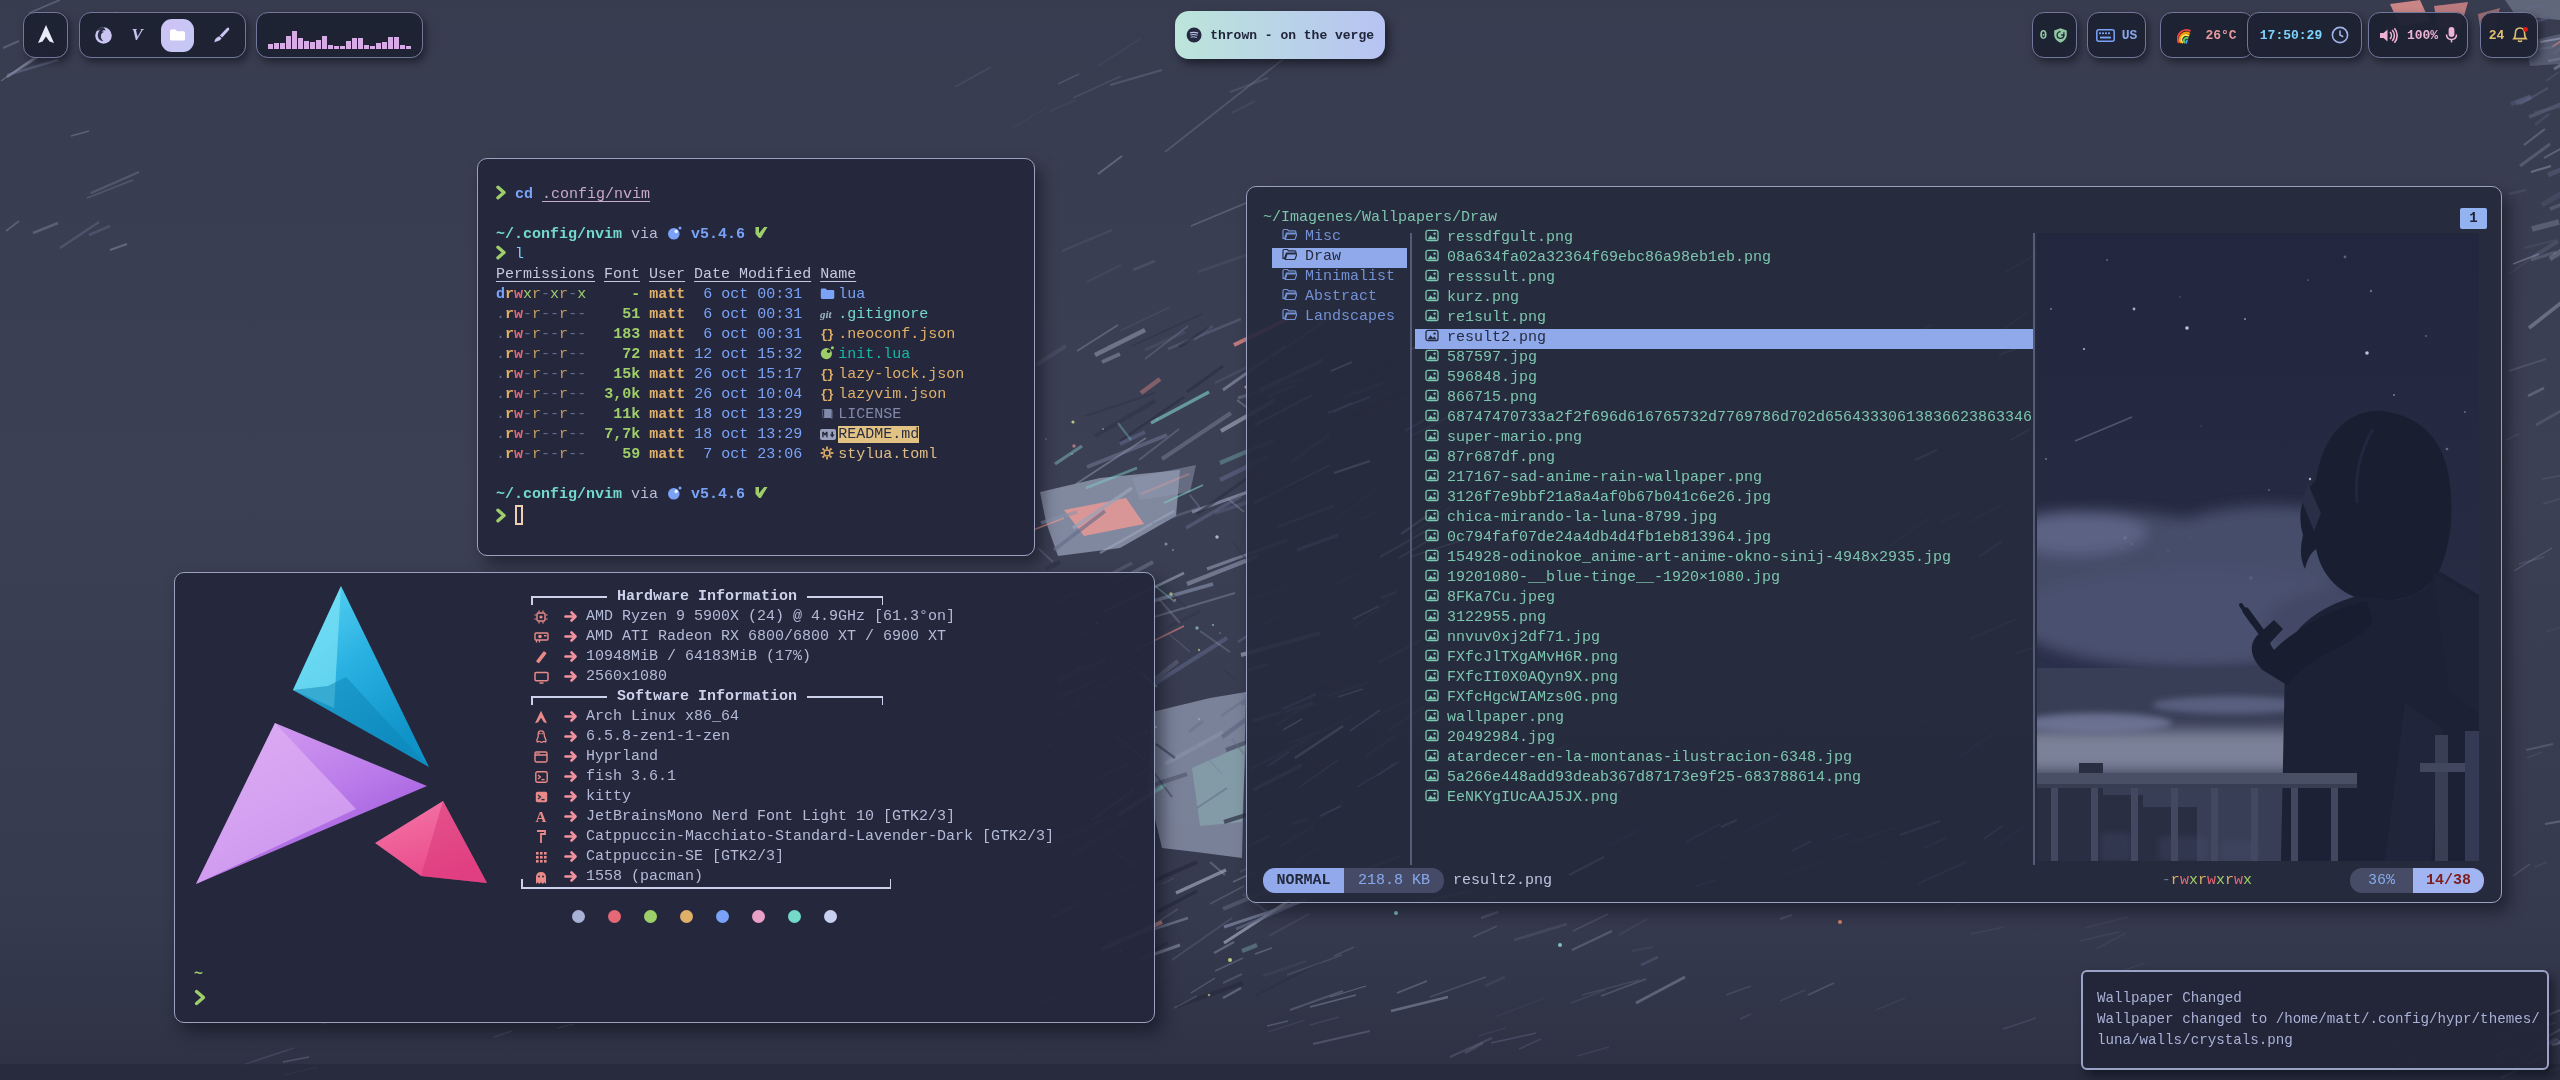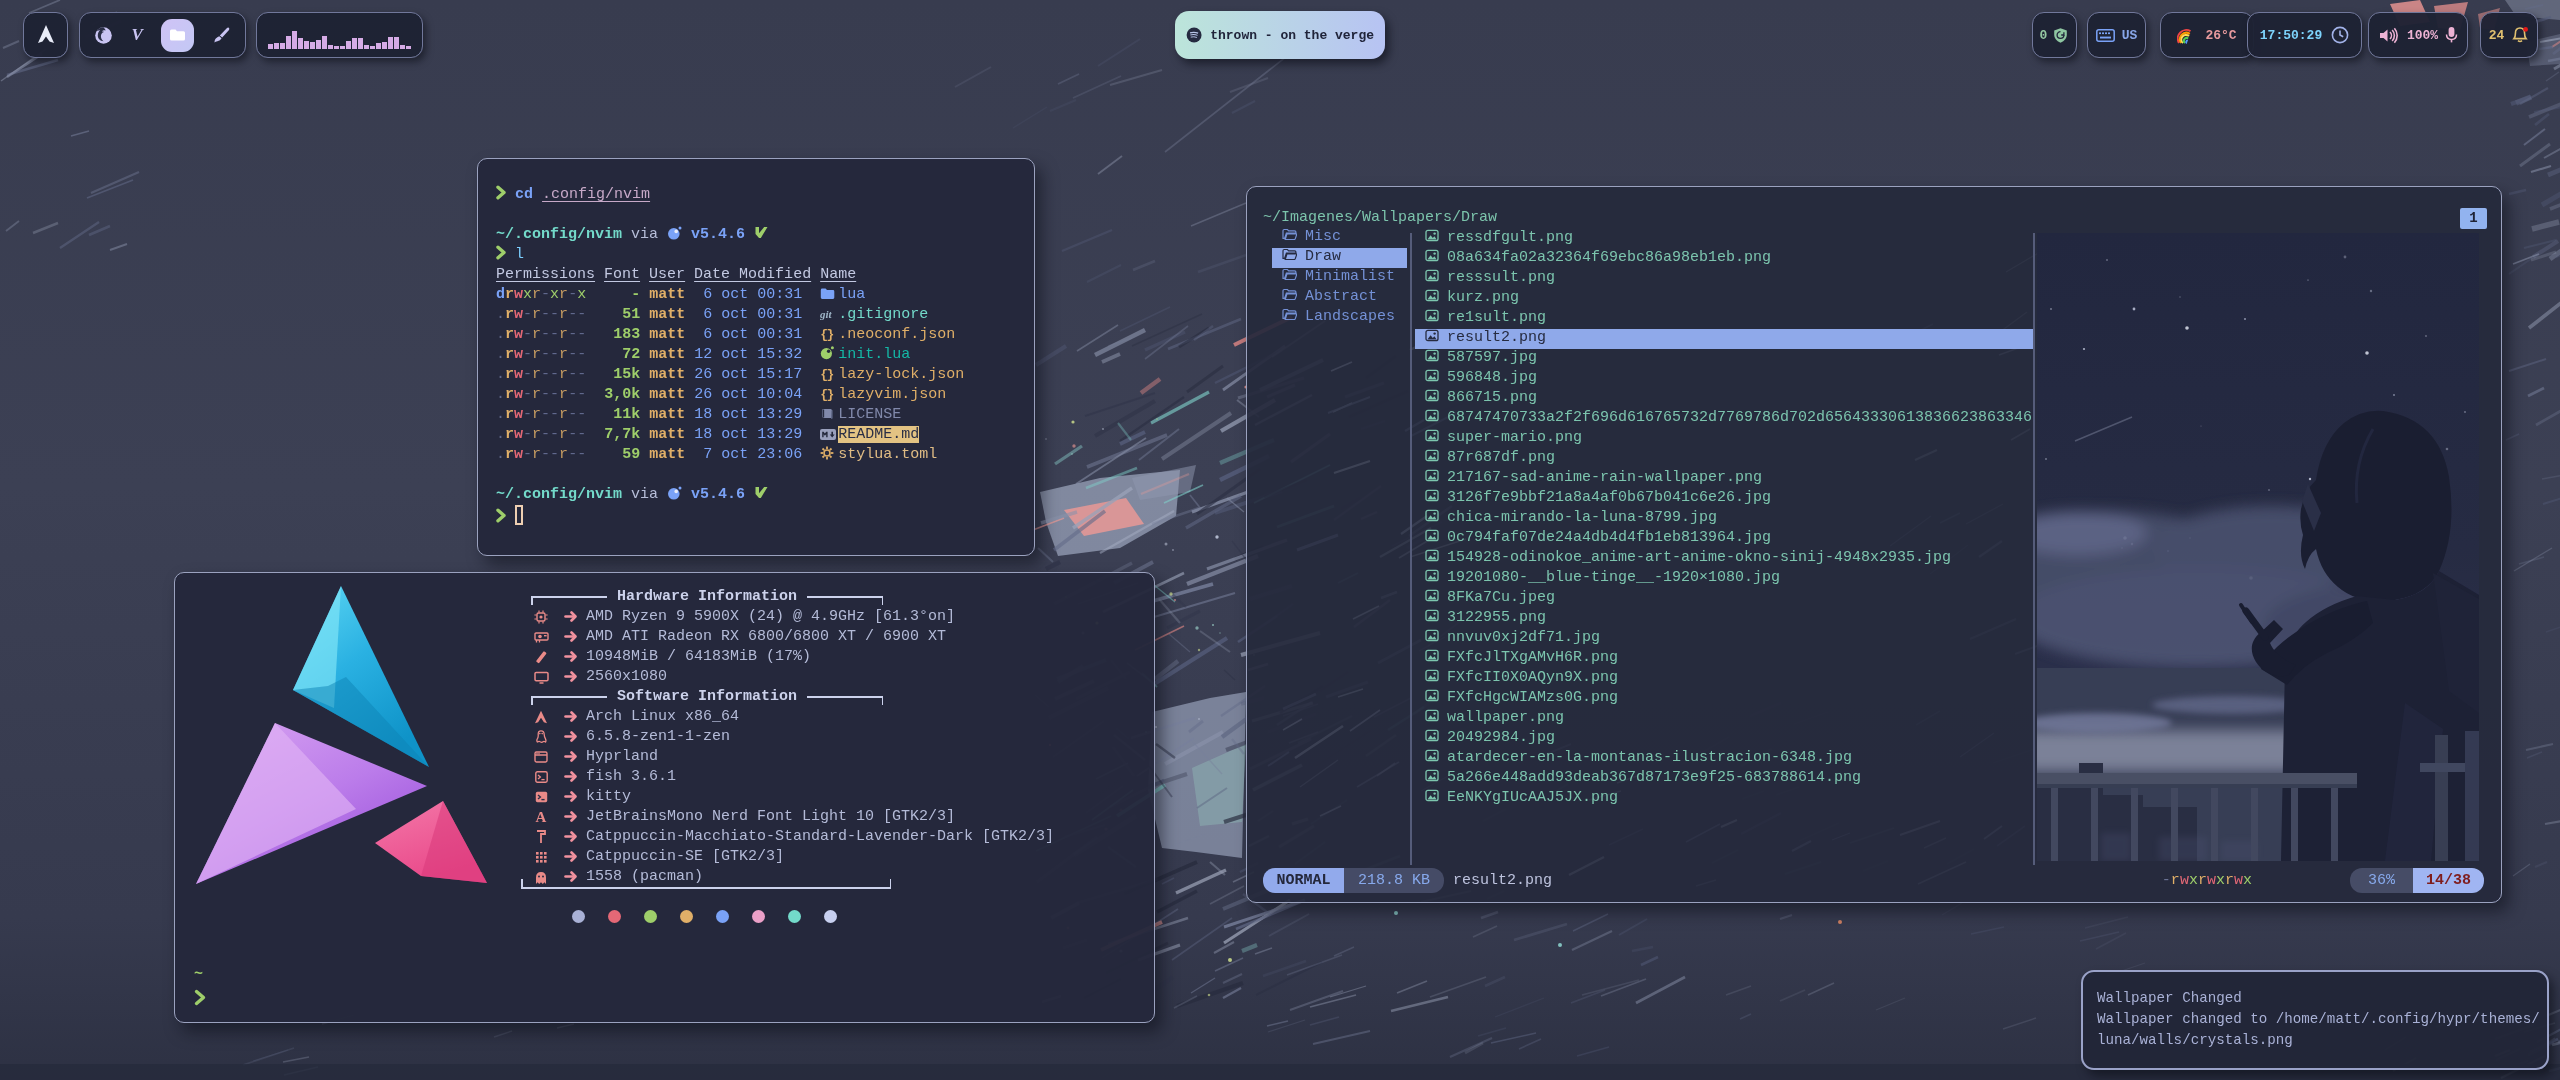--- a/index.html
+++ b/index.html
@@ -39,21 +39,21 @@
 .bkb{position:absolute;left:97px;width:100px;text-align:center;background:#454b66;color:#87a9ec;border-radius:0 12px 12px 0}
 .bnorm,.bkb,.bpct,.bcnt{display:inline-block;height:25px}
 .bpct{position:absolute;right:88px;width:63px;background:#464c66;color:#87a9ec;border-radius:12px 0 0 12px;text-align:center}
 .bcnt{position:absolute;right:17px;width:71px;background:#a0b5f2;color:#7f1d1d;font-weight:700;border-radius:0 12px 12px 0;text-align:center}
 .wid{position:absolute;top:12px;height:46px;background:rgba(30,34,52,.97);border:1.5px solid #71789b;border-radius:12px;box-shadow:3px 4px 7px rgba(8,10,18,.5);display:flex;align-items:center;justify-content:center;font:700 13px "Liberation Mono",monospace;white-space:nowrap}
 .wid svg{flex:none}
 .wsact{display:inline-flex;width:33px;height:33px;border-radius:11px;background:linear-gradient(135deg,#cfc3f5,#c3c8f5);align-items:center;justify-content:center}
 .viz{align-items:flex-end;padding:0 11px 8px;gap:1px}
 .viz i{width:5px;background:#d6abe6}
 .music{position:absolute;left:1175px;top:11px;width:210px;height:48px;border-radius:14px;background:linear-gradient(90deg,#bce5da,#b7c3f3);box-shadow:4px 5px 8px rgba(8,10,18,.55);display:flex;align-items:center;gap:8px;padding:0 11px;font:700 13px "Liberation Mono",monospace;color:#20243a;white-space:nowrap}
-.notif{position:absolute;left:2081px;top:970px;width:468px;height:100px;white-space:pre;background:rgba(34,38,56,.97);border:2px solid #9aa2c8;border-radius:13px;padding:16px 0 0 14px;font:400 14.2px/21px "Liberation Mono",monospace;color:#a9b1d6;box-shadow:5px 6px 10px rgba(8,10,18,.5)}
+.notif{position:absolute;left:2081px;top:970px;width:468px;height:100px;white-space:pre;background:rgba(34,38,56,.97);border:2px solid #9aa2c8;border-radius:6px;padding:16px 0 0 14px;font:400 14.2px/21px "Liberation Mono",monospace;color:#a9b1d6;box-shadow:5px 6px 10px rgba(8,10,18,.5)}
 </style></head>
 <body>
 <svg class="wall" width="2560" height="1080" viewBox="0 0 2560 1080">
     <defs>
       <linearGradient id="wbg" x1="0" y1="0" x2="0" y2="1">
         <stop offset="0" stop-color="#383c4f"></stop>
         <stop offset=".45" stop-color="#3c4054"></stop>
         <stop offset=".85" stop-color="#363a4e"></stop>
         <stop offset="1" stop-color="#2d3143"></stop>
       </linearGradient>

